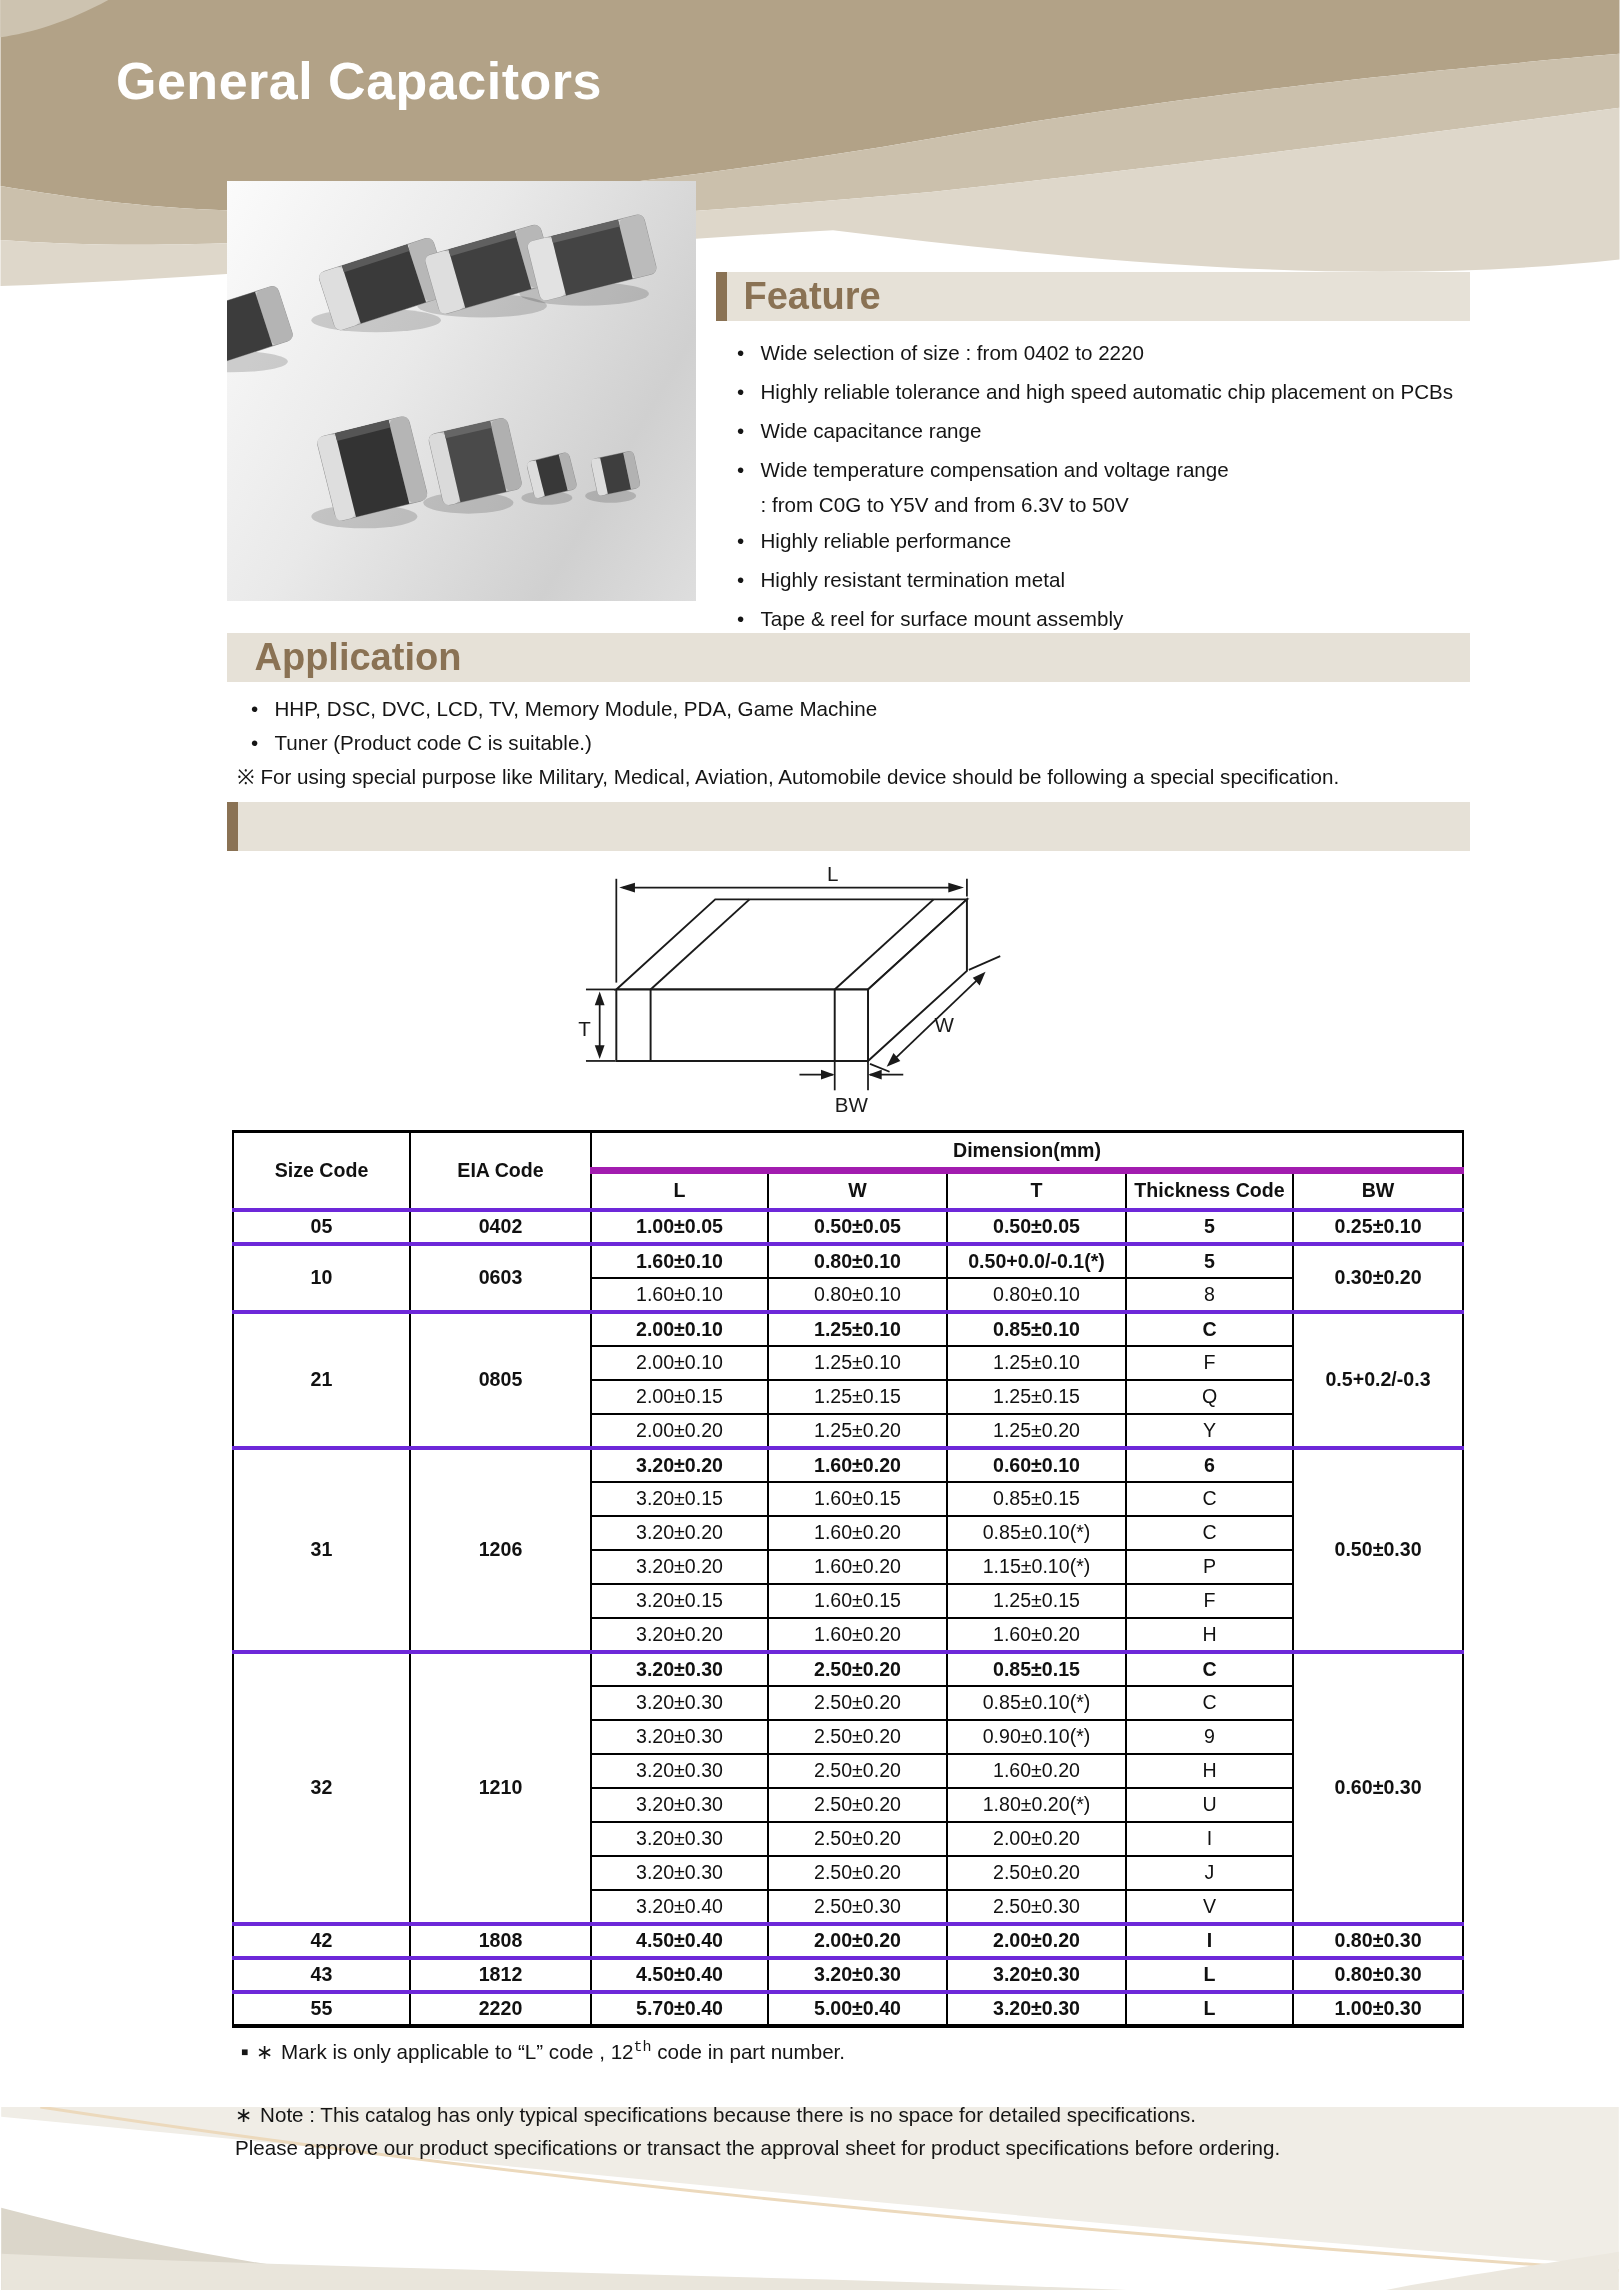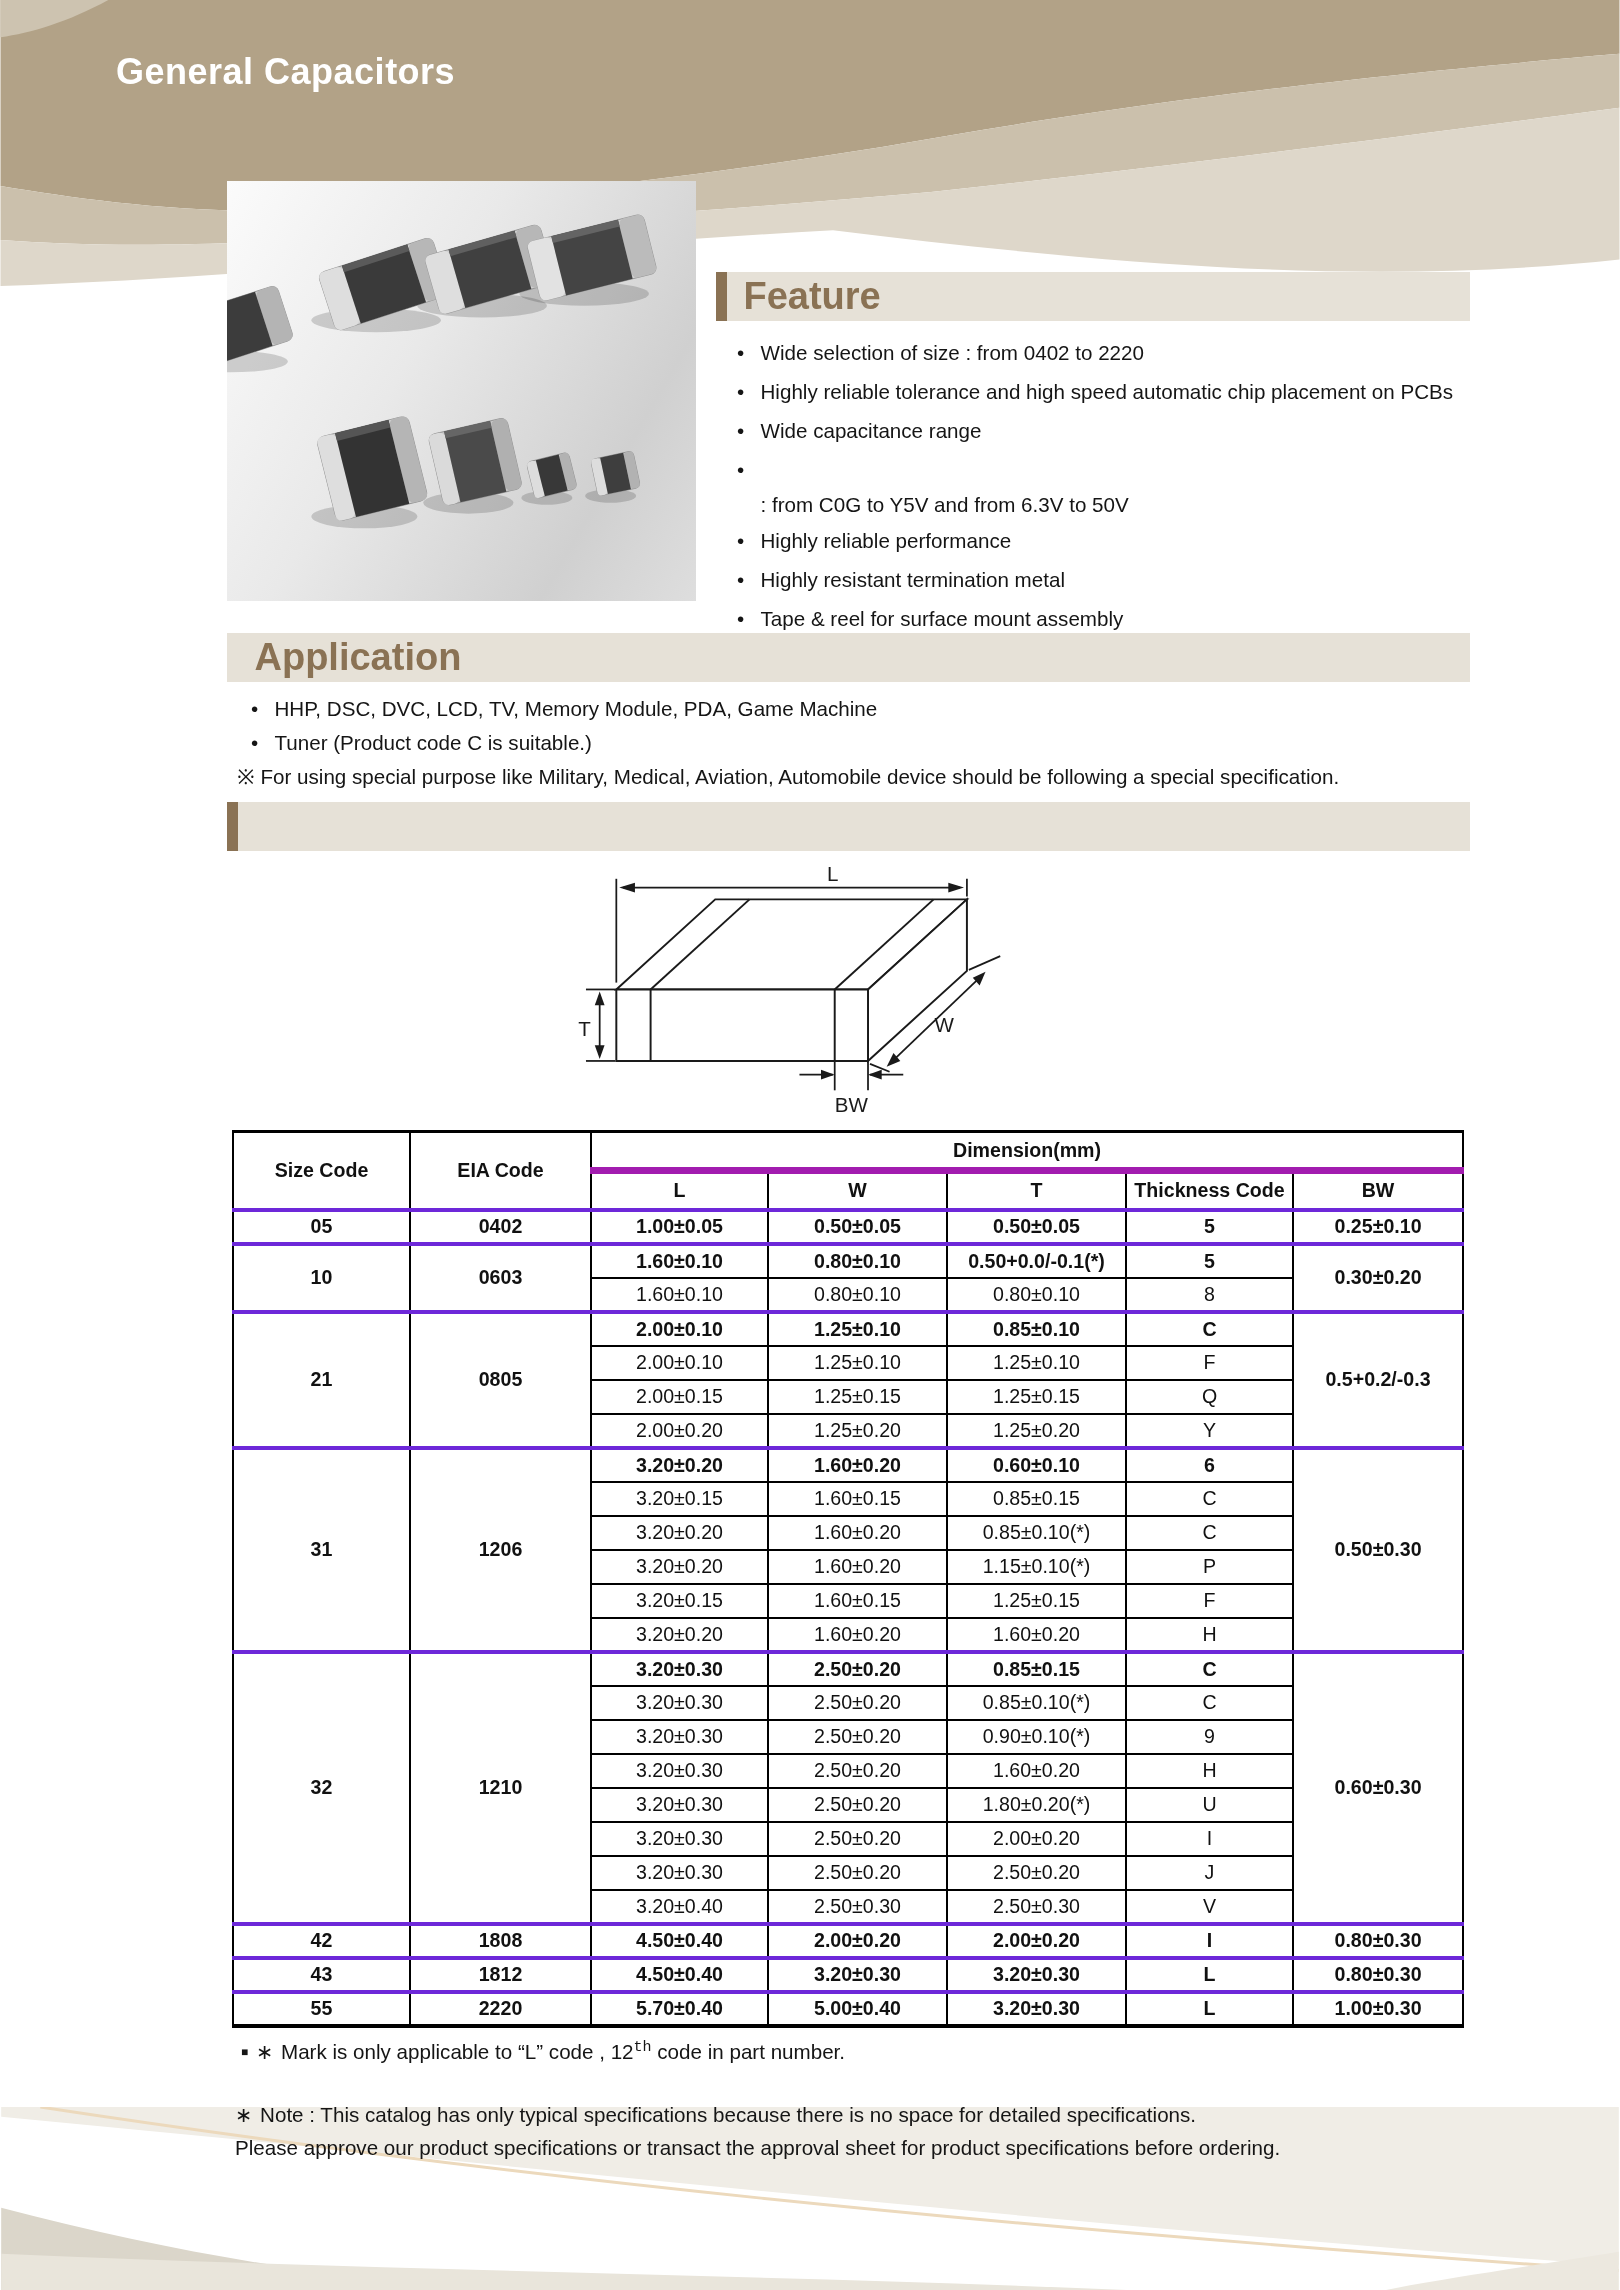--- a/index.html
+++ b/index.html
@@ -2,21 +2,21 @@
 <html><head>
 <meta charset="utf-8">
 <style>
   html,body{margin:0;padding:0;background:#ffffff;}
   #page{position:relative;width:1620px;height:2291px;background:#fff;overflow:hidden;
         font-family:"Liberation Sans",sans-serif;color:#161616;}
   .abs{position:absolute;}
   svg{display:block;}
 
   
-  #page-title{position:absolute;left:116px;top:51px;font-size:36px;font-weight:bold;
+  #page-title{position:absolute;left:116px;top:51px;font-size:52px;font-weight:bold;
               color:#ffffff;letter-spacing:0.5px;z-index:2;}
 
   
   .sec-header{position:absolute;display:flex;background:#e6e1d7;height:49px;z-index:2;}
   .sec-bar{width:10.8px;background:#8a7254;}
   .sec-title{font-size:38px;font-weight:bold;color:#8a7254;line-height:49px;padding-left:16.7px;}
 
   
   #photo{position:absolute;left:227px;top:181px;width:469px;height:420px;z-index:2;
          background:linear-gradient(120deg,#fbfbfb 0%,#e9e9e9 40%,#d0d0d0 78%,#dedede 100%);}
@@ -159,20 +159,21 @@
     <div class="b-line">
         <span class="b-dot">•</span>
         <span>Highly reliable tolerance and high speed automatic chip placement on PCBs</span>
       </div>
     <div class="b-line">
         <span class="b-dot">•</span>
         <span>Wide capacitance range</span>
       </div>
     <div class="b-line">
         <span class="b-dot">•</span>
+        <span>Wide temperature compensation and voltage range</span>
       </div>
     <div class="b-cont">: from C0G to Y5V and from 6.3V to 50V</div>
     <div class="b-line">
         <span class="b-dot">•</span>
         <span>Highly reliable performance</span>
       </div>
     <div class="b-line">
         <span class="b-dot">•</span>
         <span>Highly resistant termination metal</span>
       </div>

